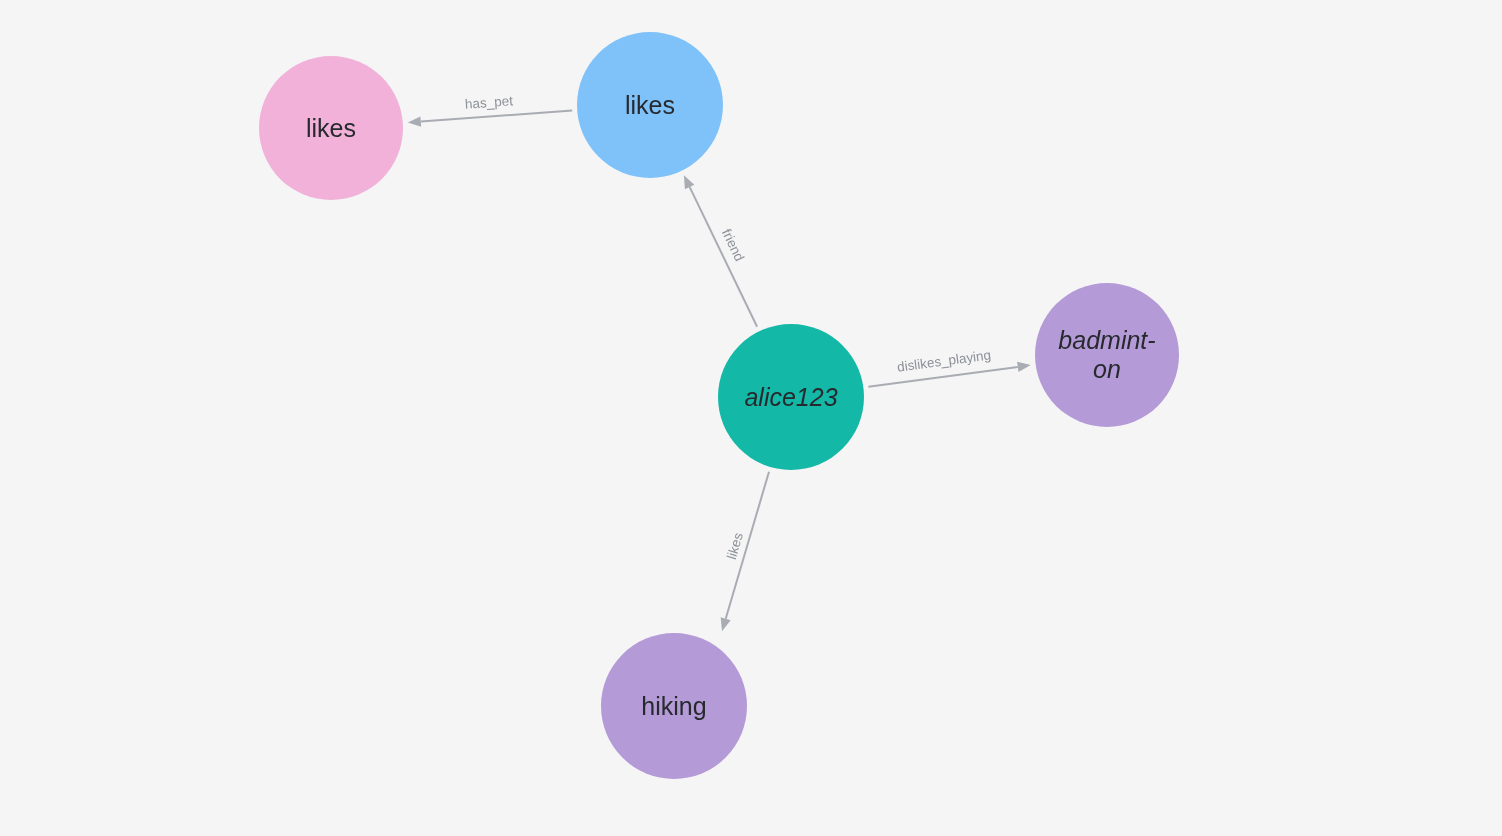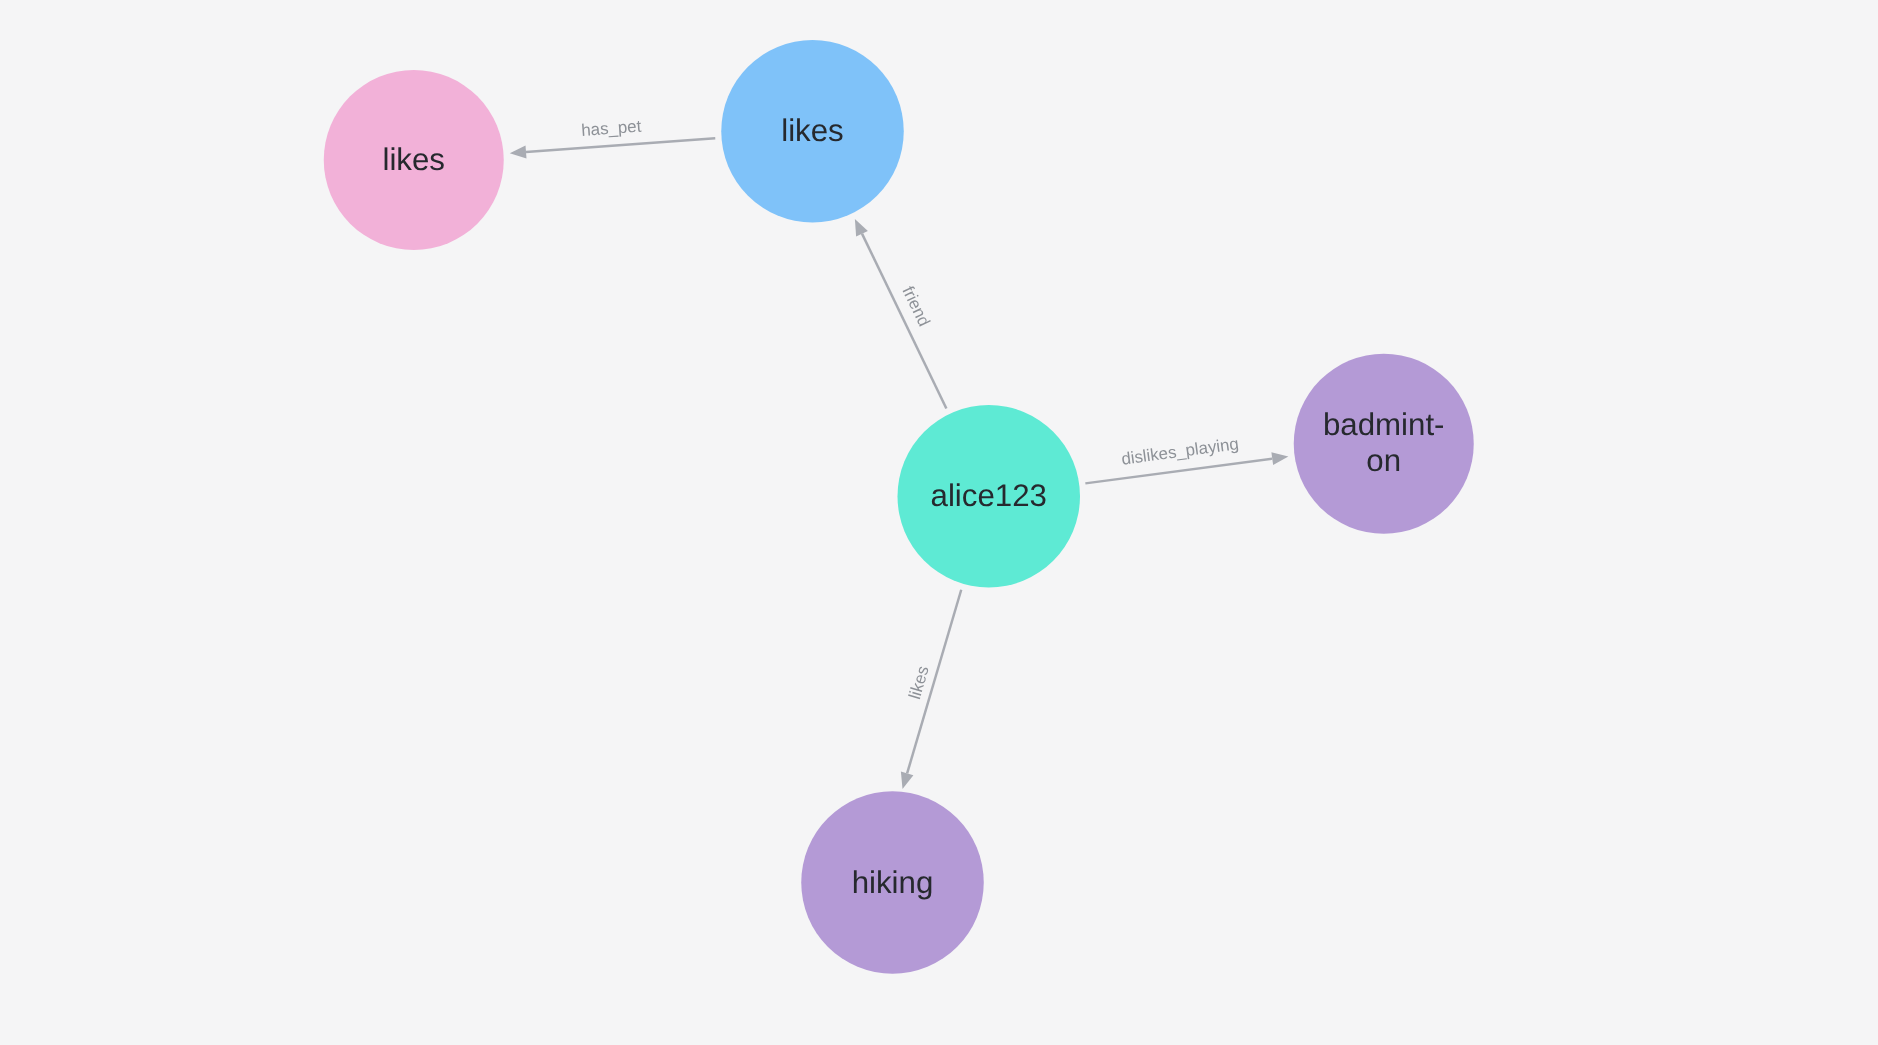--- a/index.html
+++ b/index.html
@@ -83,26 +83,26 @@
   </svg>
 
   <div class="node" style="left: 259px; top: 56px; width: 144px; height: 144px; background: rgb(242, 177, 216);">
     <span class="node-label">likes</span>
   </div>
 
   <div class="node" style="left: 577px; top: 32px; width: 146px; height: 146px; background: rgb(127, 194, 249);">
     <span class="node-label">likes</span>
   </div>
 
-  <div class="node" style="left: 718px; top: 324px; width: 146px; height: 146px; background: #5eead4;">
+  <div class="node" style="left: 718px; top: 324px; width: 146px; height: 146px; background: #14b8a6; font-style: italic;">
     <span class="node-label">alice123</span>
   </div>
 
-  <div class="node" style="left: 1035px; top: 283px; width: 144px; height: 144px; background: rgb(180, 154, 214);">
+  <div class="node" style="left: 1035px; top: 283px; width: 144px; height: 144px; background: rgb(180, 154, 214); font-style: italic;">
     <span class="node-label">badmint-
 on</span>
   </div>
 
-  <div class="node" style="left: 641px; top: 633px; width: 146px; height: 146px; background: rgb(180, 154, 214);">
+  <div class="node" style="left: 601px; top: 633px; width: 146px; height: 146px; background: rgb(180, 154, 214);">
     <span class="node-label">hiking</span>
   </div>
 
 </div>
 
 </body></html>

